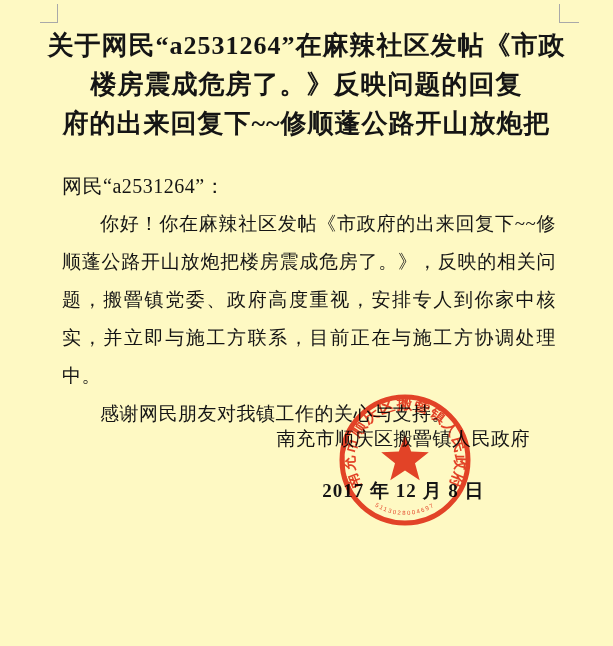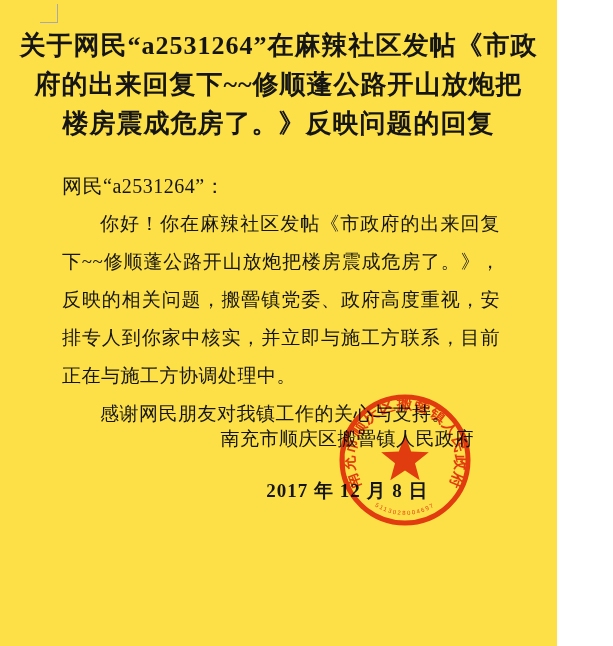--- a/index.html
+++ b/index.html
@@ -1,21 +1,21 @@
 <!DOCTYPE html>
 <html><head>
 <meta charset="utf-8">
 <style>
   * { margin: 0; padding: 0; box-sizing: border-box; }
   html, body { background: #ffffff; }
   .page {
     position: relative;
-    width: 557px;
+    width: 613px;
     height: 646px;
-    background: #fde047;
+    background: #fef9c3;
     overflow: hidden;
     font-family: "Liberation Serif", "DejaVu Serif", serif;
     color: #151515;
   }
   .crop-mark { position: absolute; }
   .crop-tl {
     left: 40px; top: 4px; width: 18px; height: 19px;
     border-right: 1px solid #a9a9a9;
     border-bottom: 1px solid #a9a9a9;
   }
@@ -83,22 +83,22 @@
 </head>
 <body>
 
 <div class="page">
 
   <div class="crop-mark crop-tl"></div>
   <div class="crop-mark crop-tr"></div>
 
   <div class="title-block">
     <div>关于网民“a2531264”在麻辣社区发帖《市政</div>
+    <div>楼房震成危房了。》反映问题的回复</div>
     <div>府的出来回复下~~修顺蓬公路开山放炮把</div>
-    <div>楼房震成危房了。》反映问题的回复</div>
   </div>
 
   <div class="salutation">网民“a2531264”：</div>
 
   <div class="body-block">
     <p>你好！你在麻辣社区发帖《市政府的出来回复下~~修顺蓬公路开山放炮把楼房震成危房了。》，反映的相关问题，搬罾镇党委、政府高度重视，安排专人到你家中核实，并立即与施工方联系，目前正在与施工方协调处理中。</p>
     <p>感谢网民朋友对我镇工作的关心与支持。</p>
   </div>
 
   <div class="sign-block">

